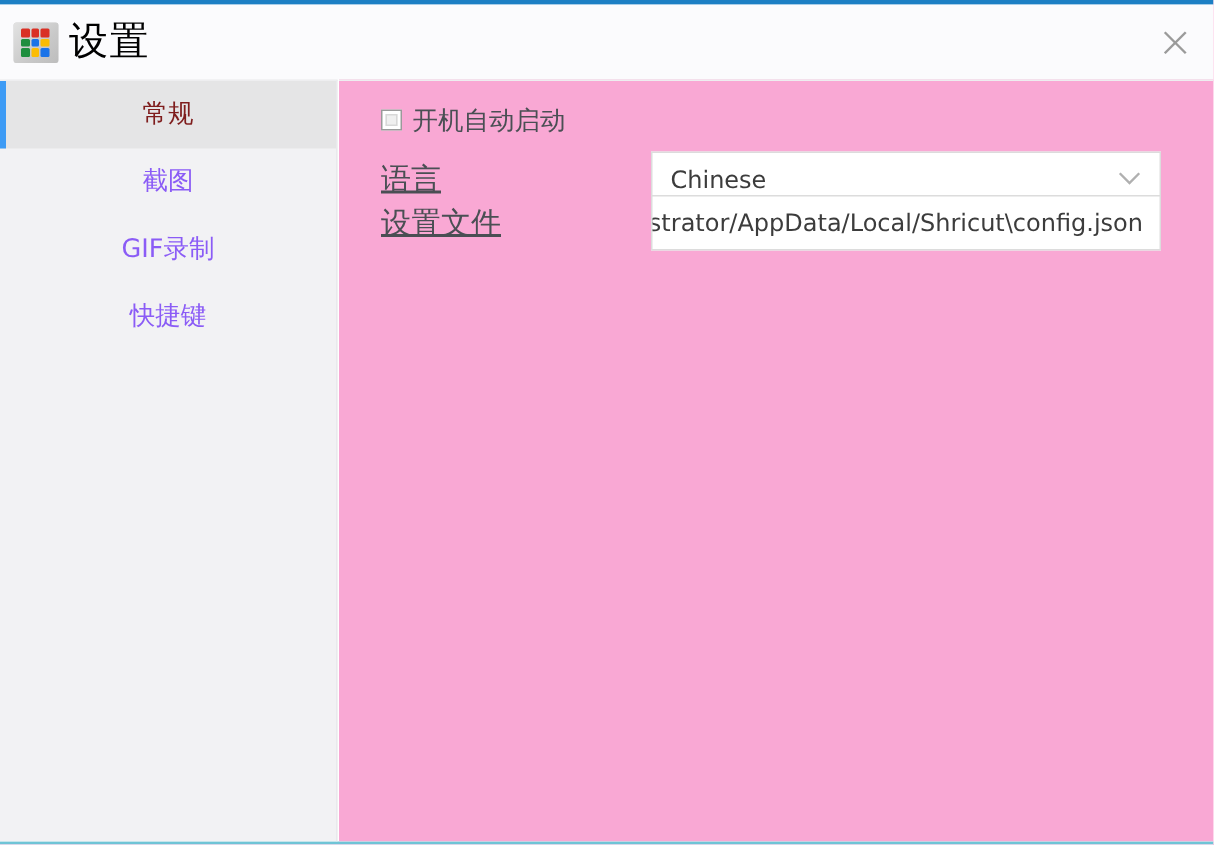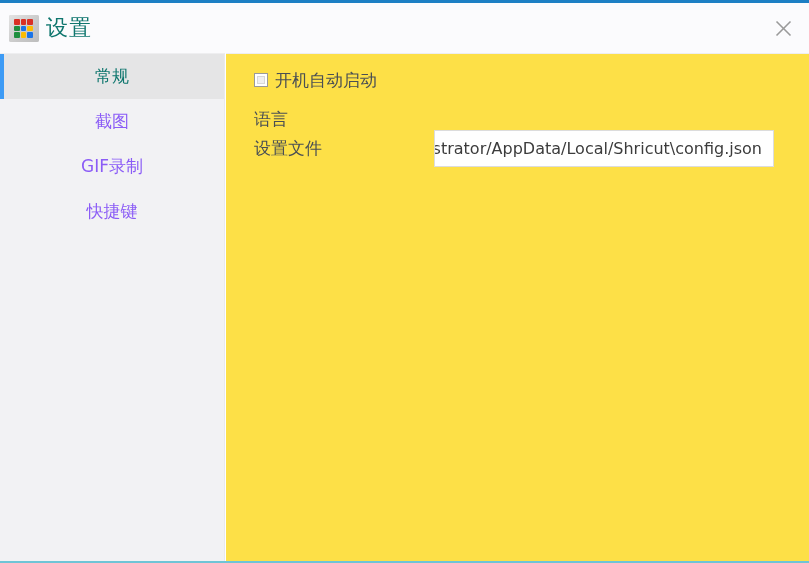--- a/index.html
+++ b/index.html
@@ -66,22 +66,22 @@
     gap: 1px;
   }
   .app-icon .grid i {
     display: block;
     border-radius: 1px;
   }
   .title-text {
     position: absolute;
     left: 46px;
     top: 9px;
-    font-size: 22px;
-    color: #0f766e;
+    font-size: 26px;
+    color: #000000;
     letter-spacing: 1px;
     line-height: 32px;
     font-family: "DejaVu Sans", "Liberation Sans", sans-serif;
     white-space: nowrap;
   }
 
   .close-button {
     position: absolute;
     right: 8px;
     top: 8px;
@@ -115,61 +115,62 @@
     text-align: center;
     font-size: 17px;
     color: #8b5cf6;
     cursor: pointer;
     font-family: "DejaVu Sans", "Liberation Sans", sans-serif;
     user-select: none;
     white-space: nowrap;
   }
   .sidebar-item.active {
     background: #e5e5e6;
-    color: #0f766e;
+    color: #7f1d1d;
   }
   .sidebar-item.active::before {
     content: "";
     position: absolute;
     left: 0;
     top: 0;
     width: 4px;
     height: 45px;
     background: #3d9bf5;
   }
 
   
   .content {
     position: absolute;
     left: 226px;
     top: 50px;
     width: 583px;
     height: 508px;
-    background: #fde047;
+    background: #f9a8d4;
     border-top: 1px solid #eeeef0;
   }
 
   .form-row {
     position: absolute;
     left: 0;
     width: 583px;
     display: flex;
     align-items: center;
   }
   .row-checkbox { top: 13px; height: 26px; }
   .row-language { top: 45px; height: 40px; }
   .row-file     { top: 74px; height: 40px; }
 
   .row-label {
     position: absolute;
     left: 28px;
-    font-size: 17px;
+    font-size: 20px;
     color: #4a4f54;
     font-family: "DejaVu Sans", "Liberation Sans", sans-serif;
     white-space: nowrap;
+    text-decoration: underline;
   }
   .row-language .row-label,
   .row-file .row-label { line-height: 40px; }
 
   .checkbox-wrap {
     position: absolute;
     left: 28px;
     display: flex;
     align-items: center;
     cursor: pointer;
@@ -294,20 +295,26 @@
 
     <div class="form-row row-checkbox">
       <div class="checkbox-wrap">
         <span class="checkbox-box"></span>
         <span class="checkbox-label">开机自动启动</span>
       </div>
     </div>
 
     <div class="form-row row-language">
       <div class="row-label">语言</div>
+      <div class="field select">
+        <span class="select-value">Chinese</span>
+        <svg class="chevron" width="16" height="10" viewBox="0 0 16 10">
+          <polyline points="1.5,1.5 8,8 14.5,1.5" fill="none" stroke="#b0b0b0" stroke-width="1.6"></polyline>
+        </svg>
+      </div>
     </div>
 
     <div class="form-row row-file">
       <div class="row-label">设置文件</div>
       <div class="field text-input">
         <div class="text-clip">
           <span class="text-inner">strator/AppData/Local/Shricut\config.json</span>
         </div>
       </div>
     </div>

